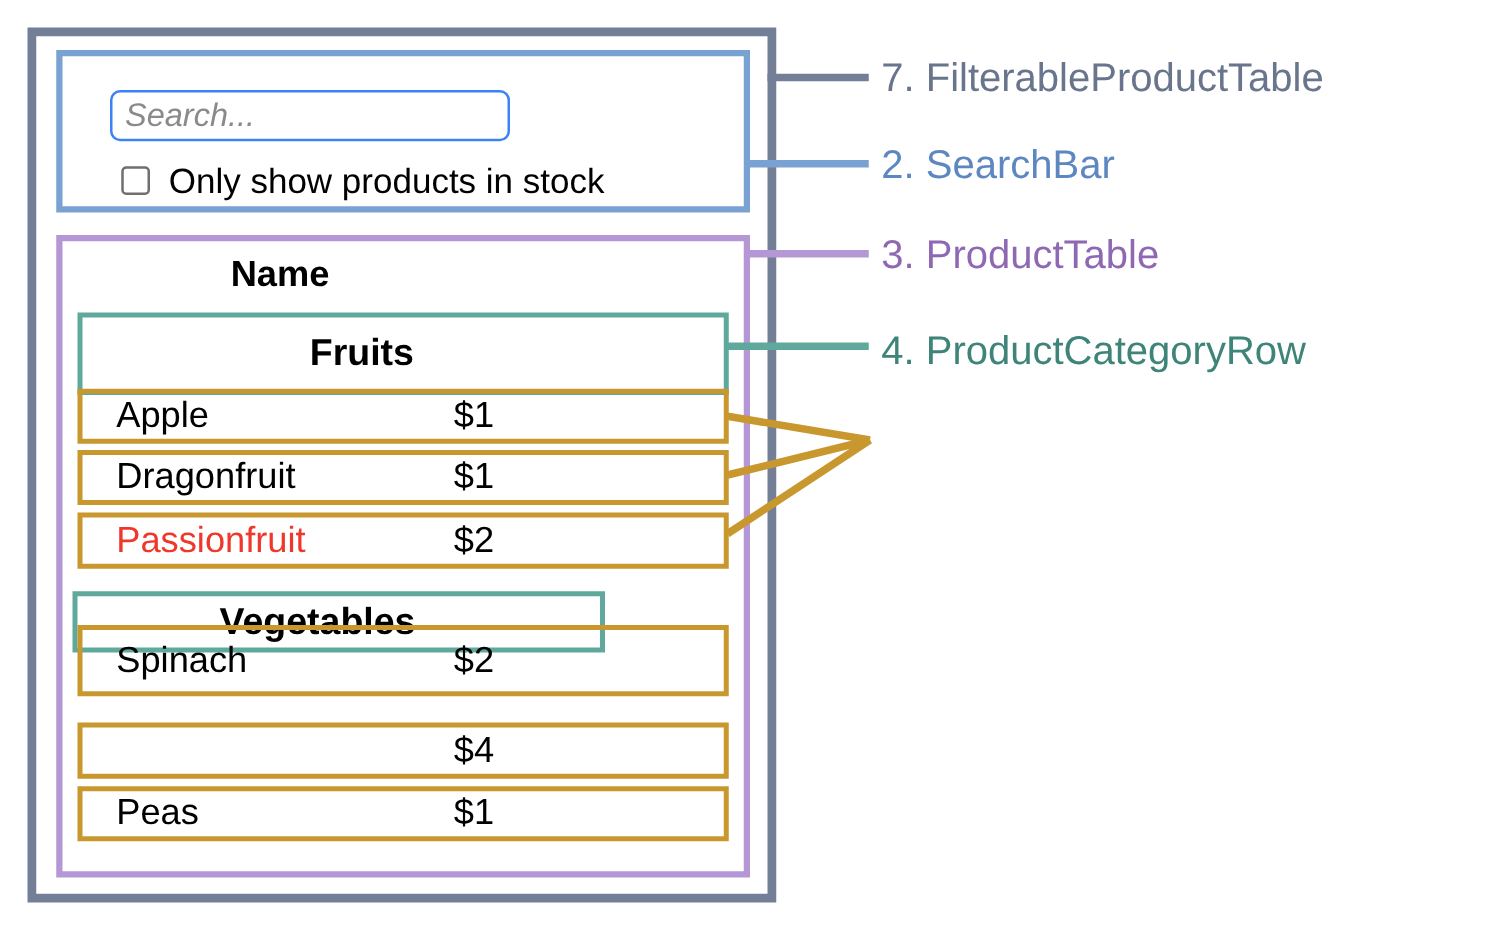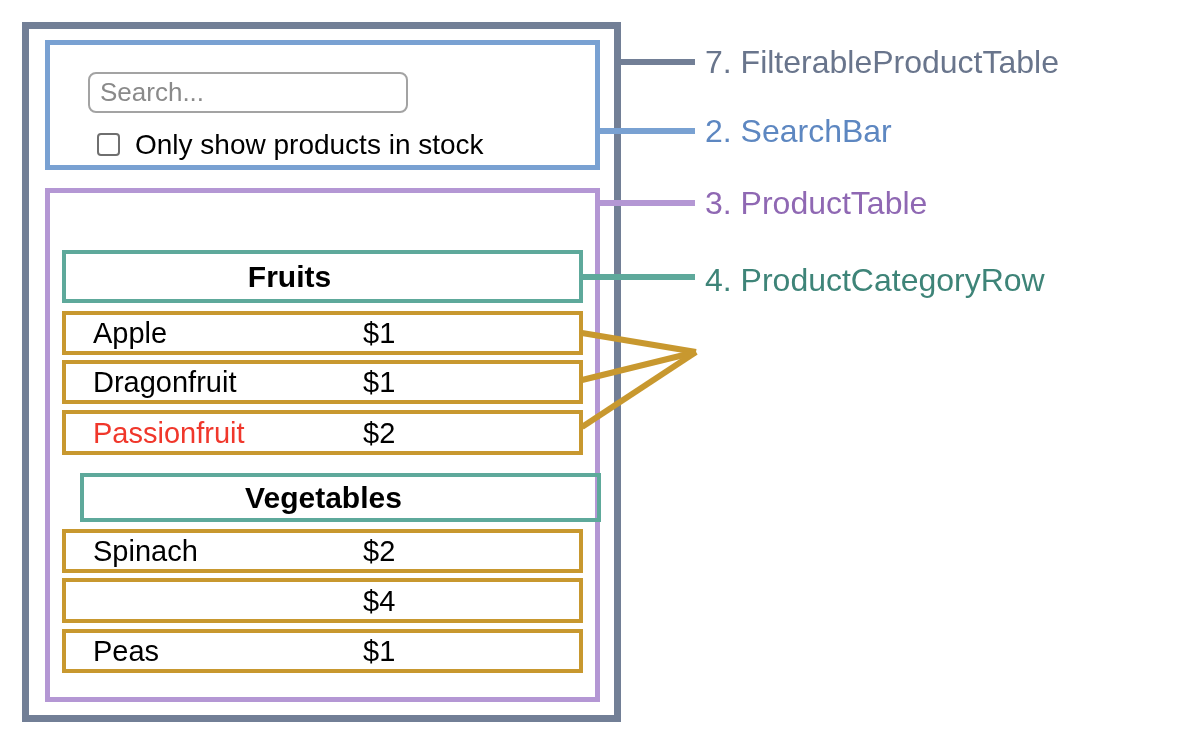--- a/index.html
+++ b/index.html
@@ -15,22 +15,22 @@
   .box-cat{border:4px solid var(--teal);display:flex;align-items:center;justify-content:center;}
   .box-row{border:4px solid var(--gold);}
   .cat-text{font-weight:bold;font-size:30px;transform:translateX(-33px);}
   .row-name{position:absolute;left:27px;top:50%;transform:translateY(-50%);font-size:29px;}
   .row-price{position:absolute;left:297px;top:50%;transform:translateY(-50%);font-size:29px;}
   .oos{color:var(--out_of_stock_red);}
   .hdr{font-weight:bold;font-size:29px;text-align:center;width:140px;}
   
   .search-input{
     position:absolute;box-sizing:border-box;left:88px;top:72px;width:320px;height:41px;
-    border:2px solid #a3a3a3;border-radius:8px;font-size:26px;padding:0 10px;
-    font-family:"Liberation Sans","DejaVu Sans",sans-serif;color:#333;outline:none;
+    border:2px solid #3b82f6;border-radius:8px;font-size:26px;padding:0 10px;
+    font-family:"Liberation Sans","DejaVu Sans",sans-serif;color:#333;outline:none;font-style:italic;
   }
   .search-input::placeholder{color:#8a8a8a;opacity:1;}
   .checkbox{left:97px;top:133px;width:23px;height:23px;border:2px solid #6f6f6f;border-radius:4px;background:#fff;}
   .checkbox-label{left:135px;top:131px;font-size:28px;line-height:28px;}
   
   .hline{position:absolute;height:6px;}
   .hline.c1{background:var(--outer_gray);left:614px;top:59px;width:81px;}
   .hline.c2{background:var(--blue);left:597px;top:128px;width:98px;}
   .hline.c3{background:var(--purple);left:598px;top:200px;width:97px;}
   .hline.c4{background:var(--teal);left:581px;top:274px;width:114px;}
@@ -52,43 +52,44 @@
 
   <div class="abs box-search" style="left:45px;top:40px;width:555px;height:130px;"></div>
 
   <input class="search-input" type="text" placeholder="Search..." style="">
 
   <div class="abs checkbox"></div>
   <div class="abs checkbox-label">Only show products in stock</div>
 
   <div class="abs box-table" style="left:45px;top:188px;width:555px;height:514px;"></div>
 
+  <div class="abs hdr" style="left:154px;top:204px;">Name</div>
 
-  <div class="abs box-cat" style="left:62px;top:250px;width:521px;height:53px;text-align:right;">
+  <div class="abs box-cat" style="left:62px;top:250px;width:521px;height:66px;text-align:right;">
     <span class="cat-text">Fruits</span>
   </div>
 
   <div class="abs box-row" style="left:62px;top:311px;width:521px;height:44px;">
     <span class="row-name">Apple</span>
     <span class="row-price">$1</span>
   </div>
   <div class="abs box-row" style="left:62px;top:360px;width:521px;height:44px;padding-left:32px;">
     <span class="row-name">Dragonfruit</span>
     <span class="row-price">$1</span>
   </div>
   <div class="abs box-row" style="left:62px;top:410px;width:521px;height:45px;">
     <span class="row-name oos">Passionfruit</span>
     <span class="row-price">$2</span>
   </div>
 
-  <div class="abs box-cat" style="left:80px;top:473px;width:521px;height:49px;padding-left:32px;">
+  <div class="abs box-cat" style="left:58px;top:473px;width:426px;height:49px;padding-left:32px;">
     <span class="cat-text">Vegetables</span>
   </div>
 
-  <div class="abs box-row" style="left:62px;top:529px;width:521px;height:44px;">
+  <div class="abs box-row" style="left:62px;top:500px;width:521px;height:57px;">
     <span class="row-name">Spinach</span>
     <span class="row-price">$2</span>
   </div>
   <div class="abs box-row" style="left:62px;top:578px;width:521px;height:45px;">
     <span class="row-price">$4</span>
   </div>
   <div class="abs box-row" style="left:62px;top:629px;width:521px;height:44px;">
     <span class="row-name">Peas</span>
     <span class="row-price">$1</span>
   </div>

